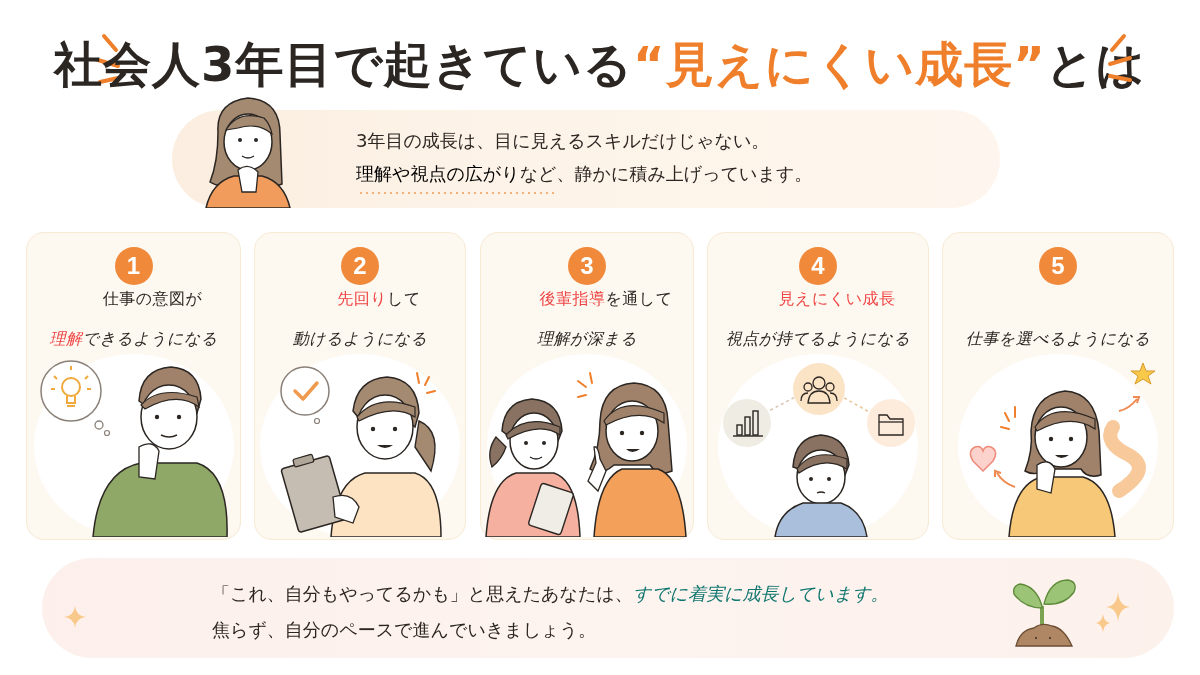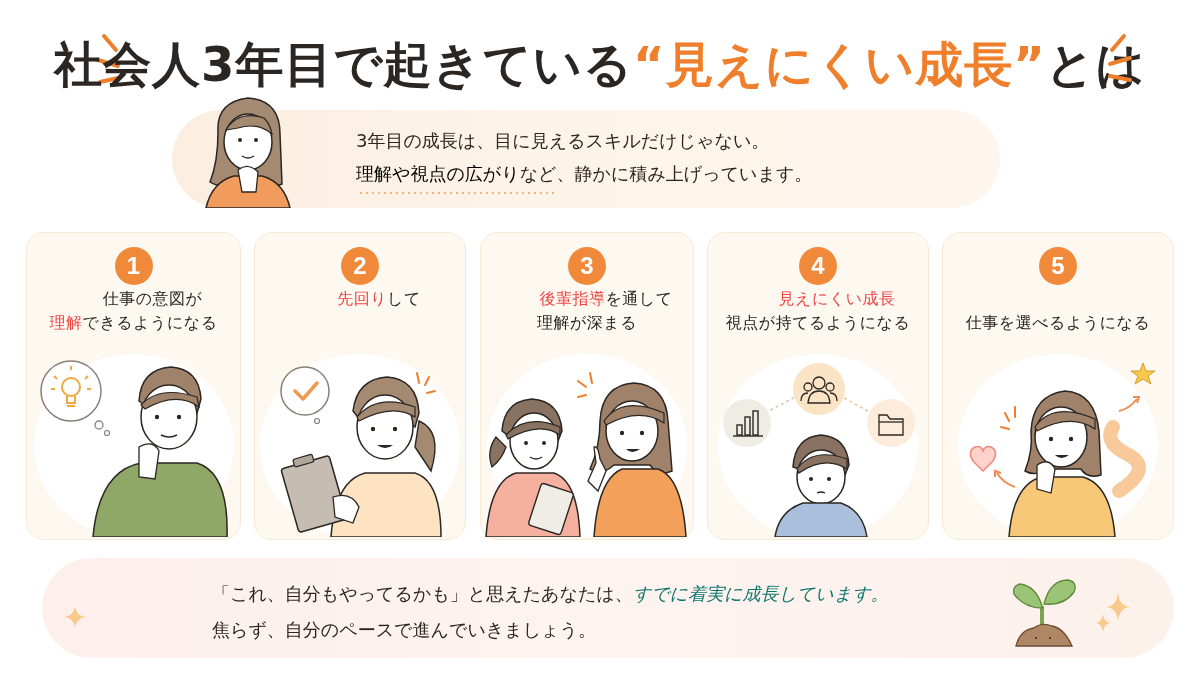--- a/index.html
+++ b/index.html
@@ -22,21 +22,21 @@
     .intro-text .accent { color: #000000; }
     .intro-dots { position: absolute; left: 358px; top: 192px; width: 200px; height: 2px;
                   background-image: radial-gradient(circle, #f2b27a 1px, transparent 1.3px); background-size: 6px 2px; }
 
     
     .card { position: absolute; top: 232px; height: 308px; border-radius: 18px; background: #fdf8f0; border: 1.5px solid #f8ead4; }
     .card-badge { position: absolute; top: 14px; left: 50%; transform: translateX(-50%); width: 38px; height: 38px; border-radius: 50%;
                   background: #f0893a; color: #fff; font-size: 24px; font-weight: bold; display: flex; align-items: center; justify-content: center; font-family: "Liberation Sans", sans-serif; }
     .card-line { position: absolute; left: 0; width: 100%; text-align: center; font-size: 16px; color: #2b2622; white-space: nowrap; letter-spacing: 0.5px; }
     .card-line.l1 { top: 56px; margin-left: 19px; }
-    .card-line.l2 { top: 80px; }
+    .card-line.l2 { top: 96px; font-style: italic; }
     .card-line .accent { color: #ef4444; }
     .card-illus { position: absolute; left: 50%; transform: translateX(-50%); top: 118px; width: 210px; height: 186px; }
     .card-illus svg { width: 100%; height: 100%; }
 
     
     .footer { position: absolute; left: 42px; top: 558px; width: 1132px; height: 100px; border-radius: 50px;
               background: linear-gradient(90deg, #fdf0ec 0%, #fdf3ef 50%, #fdf1ec 100%); }
     .footer-text { position: absolute; left: 212px; top: 576px; font-size: 18px; line-height: 36px; color: #2b2622; white-space: nowrap; }
     .footer-text .accent { color: #0f766e; font-style: italic; }
     .footer-sprout { position: absolute; left: 1006px; top: 574px; width: 80px; height: 76px; }
@@ -108,20 +108,21 @@
       <path d="M132 84 Q140 88 148 84" stroke="#2b2622" stroke-width="1.4" fill="none"></path>
       <path d="M64 186 Q70 120 112 112 L168 112 Q200 122 198 186Z" fill="#8fa868" stroke="#2b2622" stroke-width="1.5"></path>
       <path d="M110 96 Q124 88 130 100 L126 128 L110 126 Z" fill="#fff" stroke="#2b2622" stroke-width="1.3"></path>
     </svg>
   </div>
 </div>
 
 <div class="card" style="left:254px;width:212px;">
   <div class="card-badge">2</div>
   <div class="card-line l1"><span class="accent">先回り</span><span>して</span></div>
+  <div class="card-line l2">動けるようになる</div>
   <div class="card-illus">
     <svg viewBox="0 0 210 186">
       <ellipse cx="105" cy="95" rx="100" ry="92" fill="#ffffff"></ellipse>
       <circle cx="50" cy="40" r="24" fill="#fff" stroke="#8a8078" stroke-width="1.5"></circle>
       <circle cx="62" cy="70" r="2.5" fill="#fff" stroke="#8a8078" stroke-width="1.2"></circle>
       <path d="M40 40 L48 48 L62 32" stroke="#ef9a4e" stroke-width="3.5" fill="none" stroke-linecap="round" stroke-linejoin="round"></path>
       <g stroke="#ef7f2a" stroke-width="2" stroke-linecap="round">
           <line x1="162" y1="22" x2="164" y2="32"></line>
           <line x1="174" y1="26" x2="170" y2="34"></line>
           <line x1="180" y1="40" x2="172" y2="42"></line>

